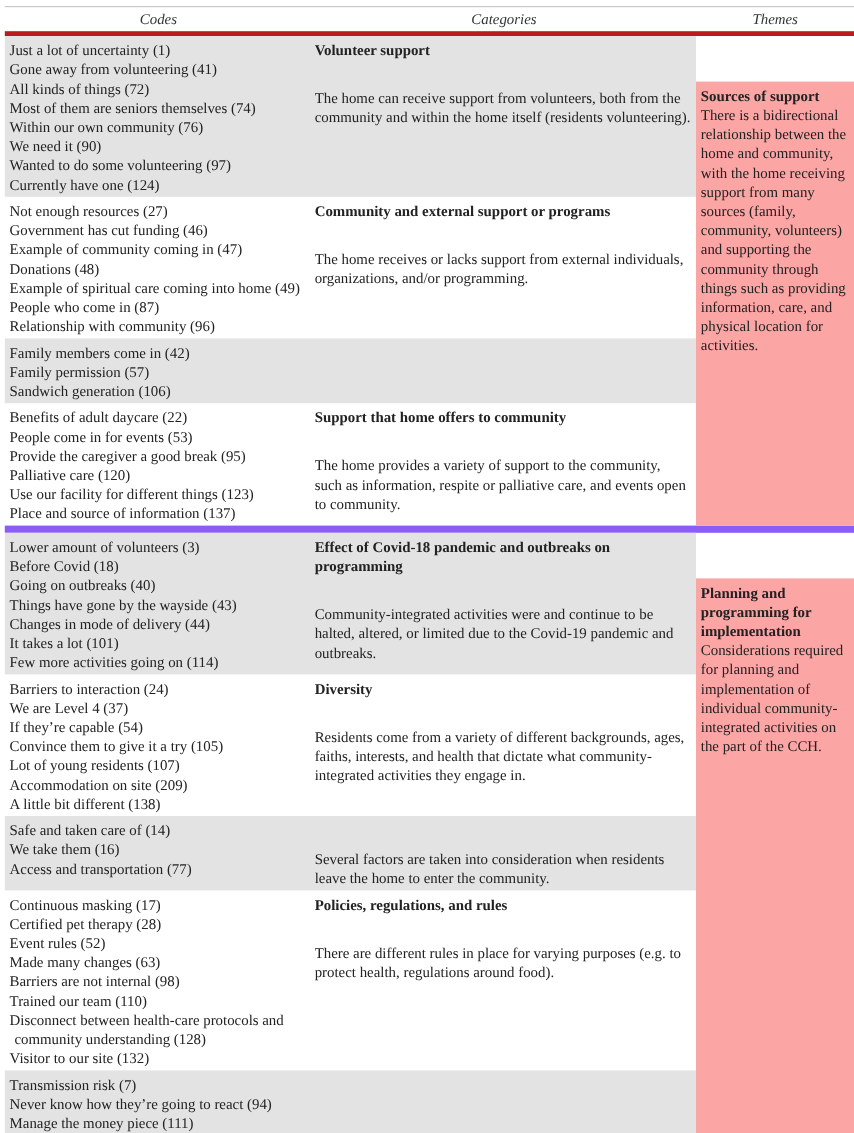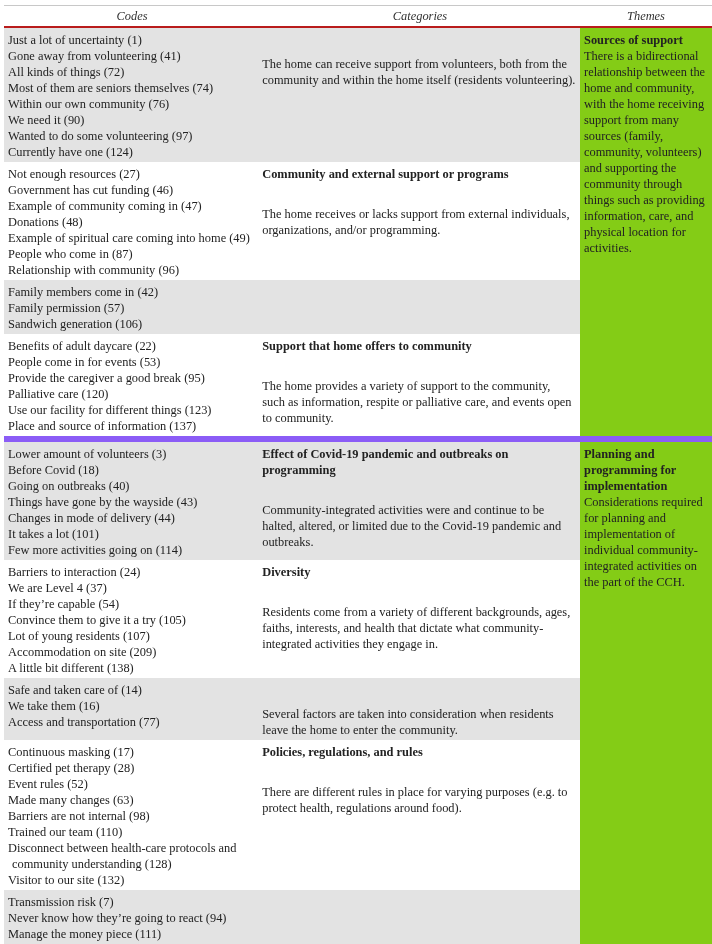--- a/index.html
+++ b/index.html
@@ -9,41 +9,41 @@
       color: #222222;
       font-size: 12.4px;
       line-height: 16px;
     }
     .table {
       position: absolute; left: 4px; top: 5px; width: 708px;
       border-top: 1px solid #c8c8c8;
     }
     .header {
       display: flex; height: 20px; align-items: center;
-      border-bottom: 2px solid #b91c1c;
+      border-bottom: 4px solid #b91c1c;
       font-style: italic; color: #333;
     }
     .header .h-codes { width: 256px; text-align: center; }
     .header .h-cats { width: 320px; text-align: center; }
     .header .h-themes { width: 132px; text-align: center; }
     .theme-block {
       display: flex;
       border-bottom: 6px solid #8b5cf6;
     }
     .rows { width: 576px; }
     .row { display: flex; padding: 4px 0 2px 0; }
     .row.shaded { background: #e3e3e3; }
     .row .codes { width: 252px; padding-left: 4px; }
     .row .cat { width: 316px; padding-left: 4px; padding-right: 4px; }
     .code-item { display: block; white-space: nowrap; }
     .code-item.wrap { white-space: normal; padding-left: 4px; text-indent: -4px; }
     .cat-title { font-weight: bold; display: block; }
     .cat-desc { display: block; margin-top: 24px; }
     .theme {
-      width: 124px; background: #84cc16; padding: 4px 4px 4px 4px;
+      width: 124px; background: #fca5a5; padding: 4px 4px 4px 4px; margin-top: 38px;
     }
     .theme-title { font-weight: bold; display: block; }
     .theme-desc { display: block; }
   </style>
 </head>
 <body>
 
 <div class="table">
   <div class="header">
     <div class="h-codes">Codes</div>
@@ -59,20 +59,21 @@
           <span class="code-item">Just a lot of uncertainty (1)</span>
           <span class="code-item">Gone away from volunteering (41)</span>
           <span class="code-item">All kinds of things (72)</span>
           <span class="code-item">Most of them are seniors themselves (74)</span>
           <span class="code-item">Within our own community (76)</span>
           <span class="code-item">We need it (90)</span>
           <span class="code-item">Wanted to do some volunteering (97)</span>
           <span class="code-item">Currently have one (124)</span>
         </div>
         <div class="cat">
+          <span class="cat-title">Volunteer support</span>
           <span class="cat-desc">The home can receive support from volunteers, both from the community and within the home itself (residents volunteering).</span>
         </div>
       </div>
 
       <div class="row">
         <div class="codes">
           <span class="code-item">Not enough resources (27)</span>
           <span class="code-item">Government has cut funding (46)</span>
           <span class="code-item">Example of community coming in (47)</span>
           <span class="code-item">Donations (48)</span>
@@ -122,21 +123,21 @@
         <div class="codes">
           <span class="code-item">Lower amount of volunteers (3)</span>
           <span class="code-item">Before Covid (18)</span>
           <span class="code-item">Going on outbreaks (40)</span>
           <span class="code-item">Things have gone by the wayside (43)</span>
           <span class="code-item">Changes in mode of delivery (44)</span>
           <span class="code-item">It takes a lot (101)</span>
           <span class="code-item">Few more activities going on (114)</span>
         </div>
         <div class="cat">
-          <span class="cat-title">Effect of Covid-19 pandemic and outbreaks on programming</span>
+          <span class="cat-title">Effect of Covid-18 pandemic and outbreaks on programming</span>
           <span class="cat-desc">Community-integrated activities were and continue to be halted, altered, or limited due to the Covid-19 pandemic and outbreaks.</span>
         </div>
       </div>
 
       <div class="row">
         <div class="codes">
           <span class="code-item">Barriers to interaction (24)</span>
           <span class="code-item">We are Level 4 (37)</span>
           <span class="code-item">If they’re capable (54)</span>
           <span class="code-item">Convince them to give it a try (105)</span>

